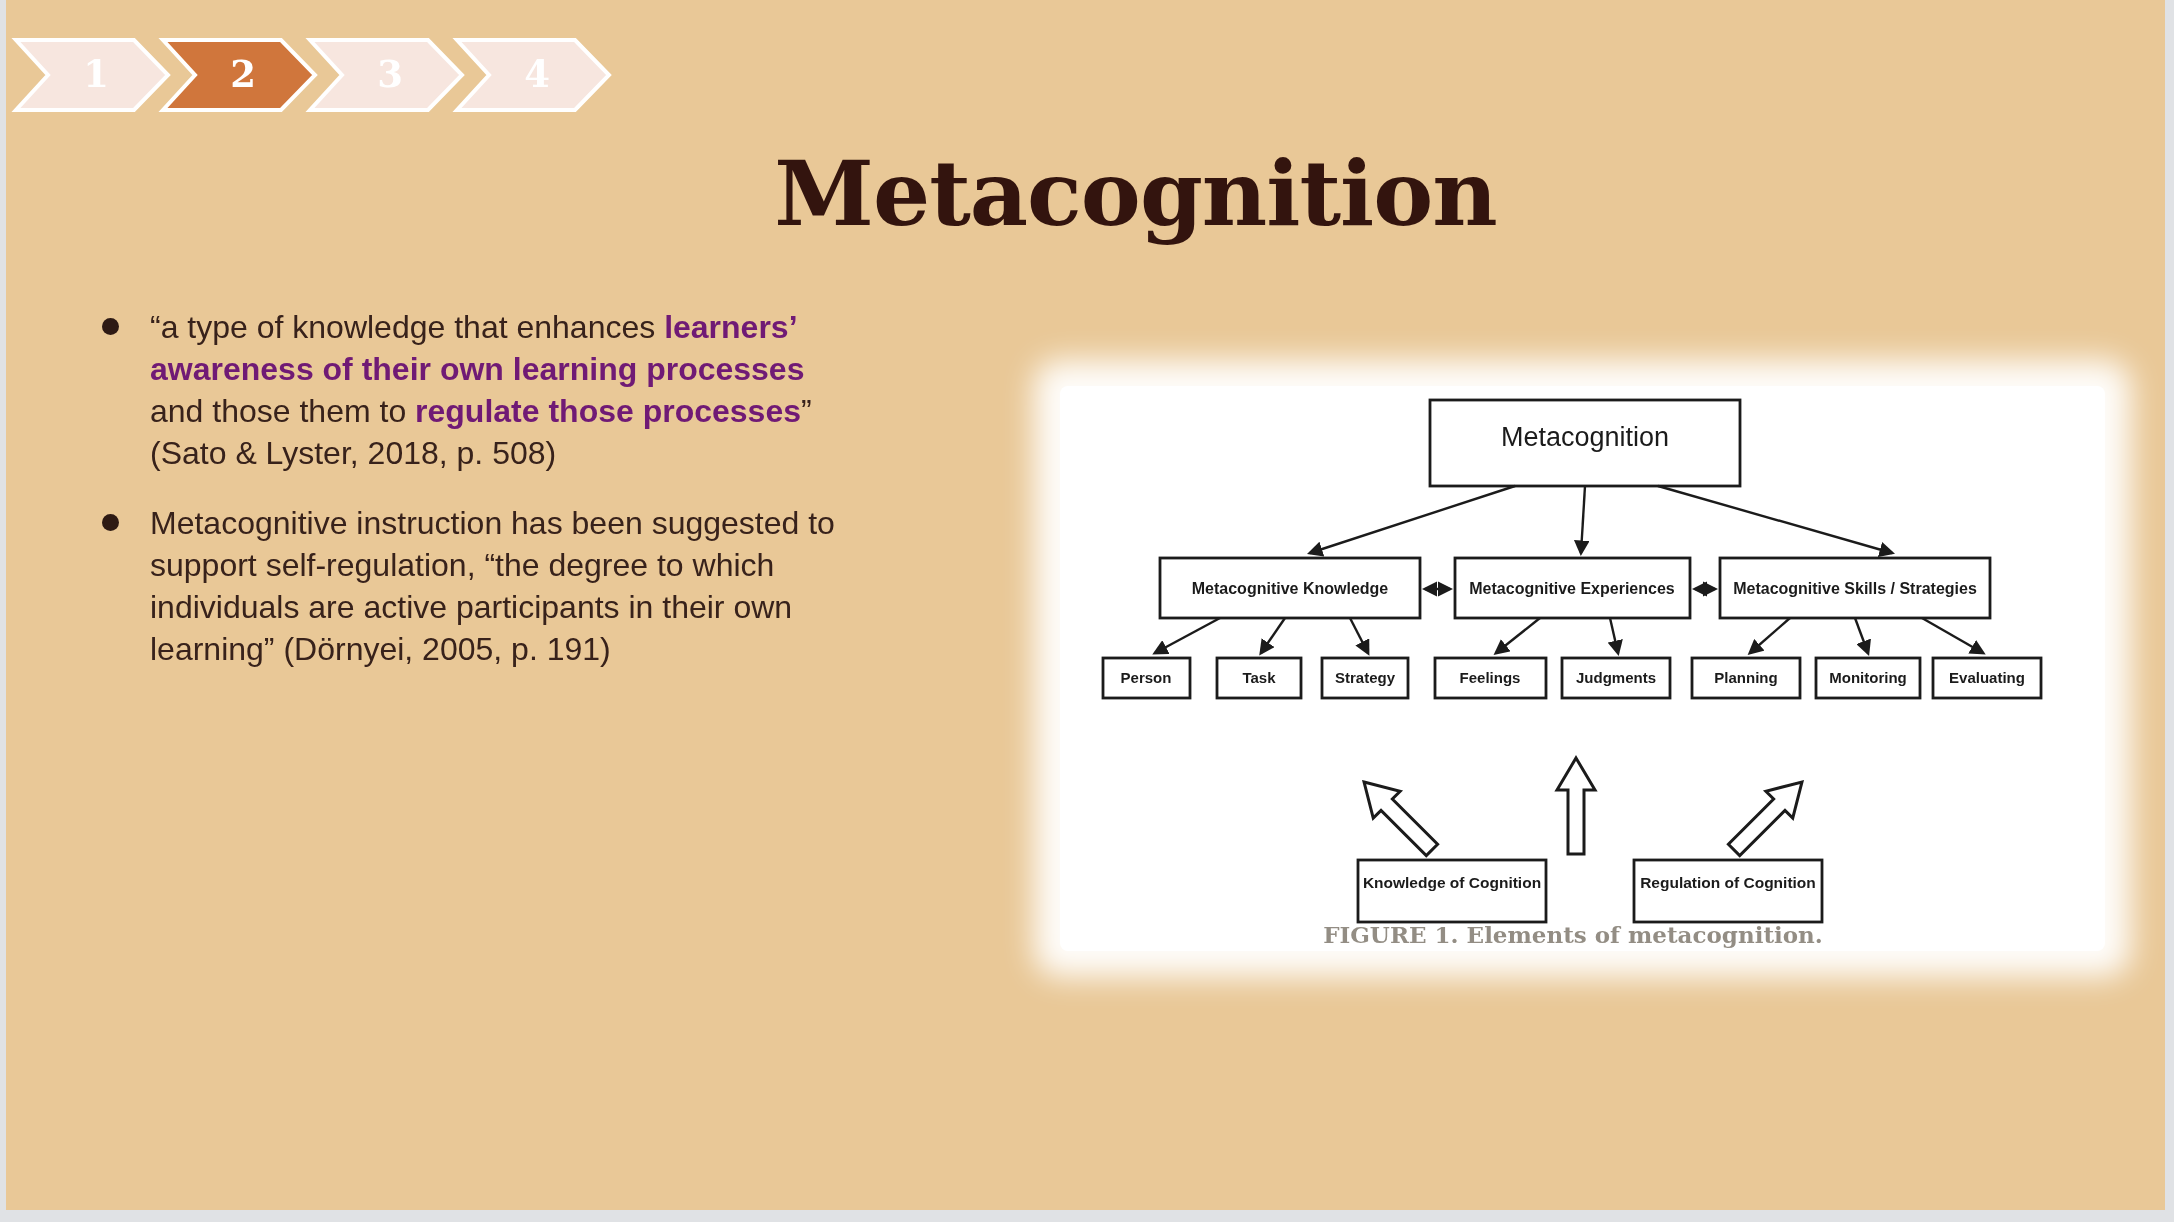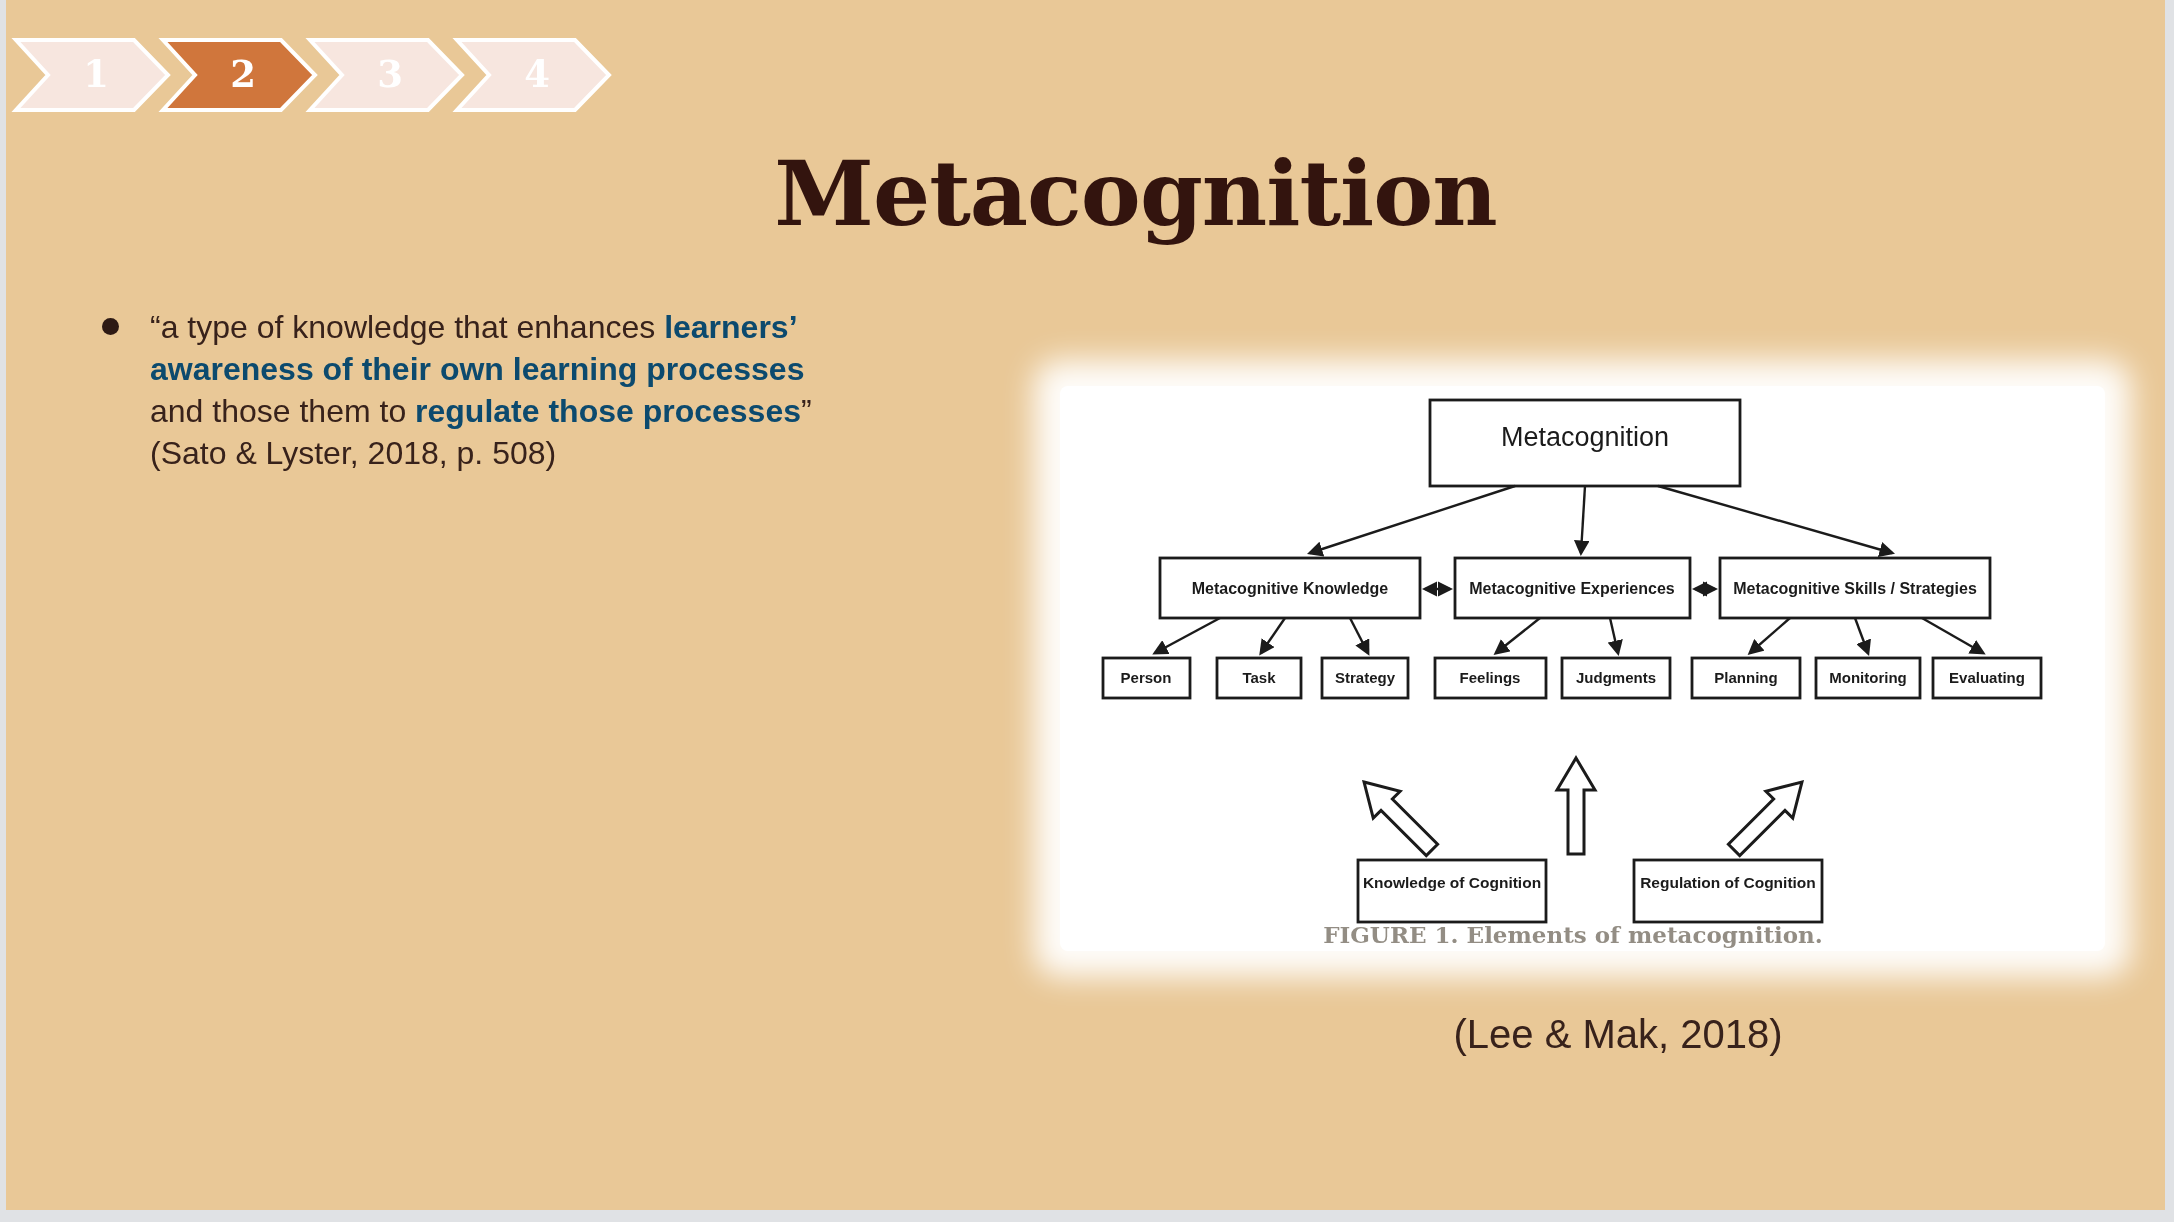--- a/index.html
+++ b/index.html
@@ -16,21 +16,21 @@
   
   .title{position:absolute;left:100px;right:0;top:140px;margin:0;text-align:center;
          font:700 90px "DejaVu Serif",serif;color:#33140e;letter-spacing:-1px;}
 
   
   .bullets{position:absolute;left:96px;top:306px;width:790px;}
   .bullet-item{display:flex;margin-bottom:28px;}
   .bullet-dot{flex:0 0 17px;width:17px;height:17px;border-radius:50%;background:#2e1a14;
               margin-top:12px;margin-right:31px;}
   .bullet-text{font:400 32px/42px "Liberation Sans",sans-serif;color:#38221b;width:714px;}
-  .bullet-text .em{font-weight:700;color:#0c4a6e;}
+  .bullet-text .em{font-weight:700;color:#701a75;}
 
   
   .figure-panel{position:absolute;left:1054px;top:386px;width:1045px;height:565px;
                 background:#ffffff;border-radius:8px;
                 box-shadow:0 0 30px 26px rgba(255,255,255,0.95);}
   .fig rect{fill:#ffffff;stroke:#1b1b1b;stroke-width:2.8;}
   .fig line{stroke:#1b1b1b;stroke-width:2.4;}
   .fig text{fill:#1b1b1b;font-family:"Liberation Sans",sans-serif;text-anchor:middle;}
   .fig .root-label{font-size:27px;}
   .fig .l2{font-weight:700;font-size:16px;}
@@ -66,20 +66,24 @@
         <text x="529" y="49">4</text>
       </g>
     </svg>
 
     <h1 class="title">Metacognition</h1>
 
     <div class="bullets">
         <div class="bullet-item">
           <span class="bullet-dot"></span>
           <div class="bullet-text"><span>“a type of knowledge that enhances </span><span class="em">learners’ awareness of their own learning processes</span><span> and those them to </span><span class="em">regulate those processes</span><span>” (Sato &amp; Lyster, 2018, p. 508)</span></div>
+        </div>
+        <div class="bullet-item">
+          <span class="bullet-dot"></span>
+          <div class="bullet-text"><span>Metacognitive instruction has been suggested to support self-regulation, “the degree to which individuals are active participants in their own learning” (Dörnyei, 2005, p. 191)</span></div>
         </div>
       </div>
 
     <div class="figure-panel">
       <svg class="fig" width="1045" height="565" viewBox="0 0 1045 565">
         <defs>
           <marker id="ah" viewBox="0 0 10 10" refX="8" refY="5" markerWidth="6.5" markerHeight="6.5" orient="auto-start-reverse">
             <path d="M0,0 L10,5 L0,10 z" fill="#1b1b1b"></path>
           </marker>
         </defs>
@@ -167,16 +171,15 @@
         </g>
         <g>
           <rect x="574" y="474" width="188" height="62"></rect>
           <text class="bt" x="668" y="502">Regulation of Cognition</text>
         </g>
 
         <text class="caption" x="513" y="557">FIGURE 1.  Elements of metacognition.</text>
       </svg>
     </div>
 
-    <div class="citation">(Lee &amp; Mak, 2018)</div>
 
   </div>
 </div>
 
 </body></html>

